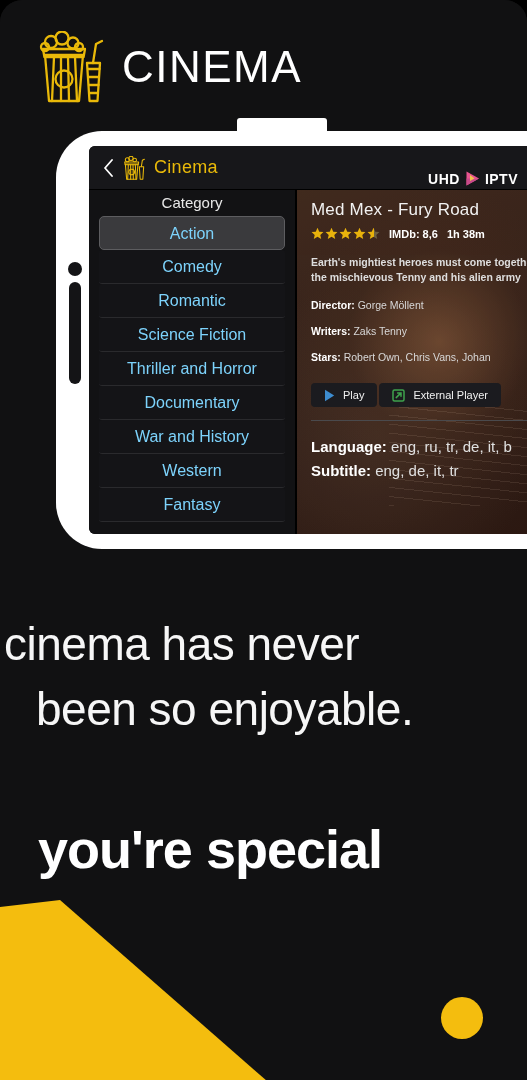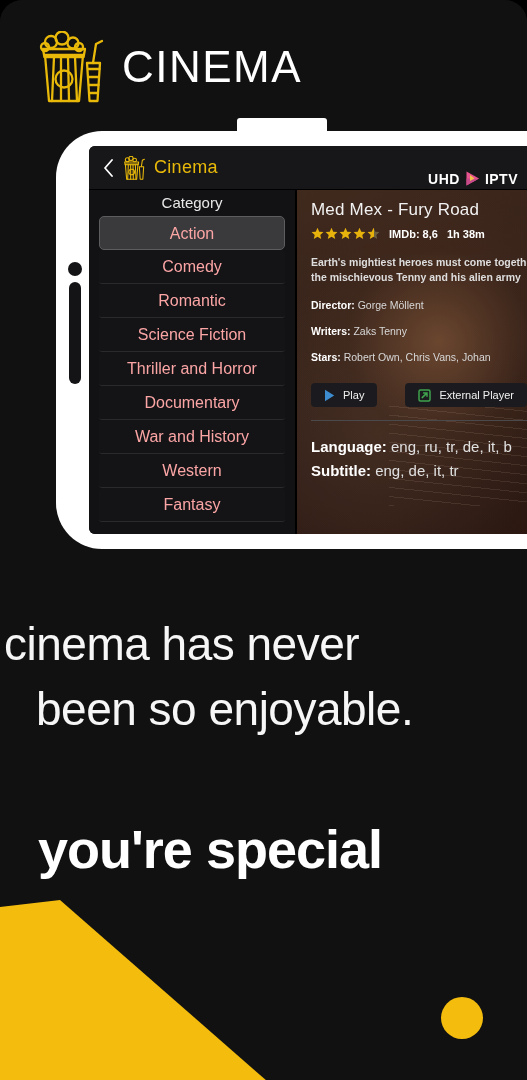--- a/index.html
+++ b/index.html
@@ -76,21 +76,21 @@
   .cat-col{
     width:208px; flex:none; background:#121214;
     border-right:2px solid #000;
     padding:0 10px;
   }
   .cat-head{
     color:#e8e8e8; font-size:15px; text-align:center; padding:4px 0 5px;
   }
   .cat-item{
     height:34px; line-height:34px; text-align:center;
-    color:#fca5a5; font-size:16px;
+    color:#7dd3fc; font-size:16px;
     background:#141417; border-bottom:1px solid #2a2a2d;
     border-radius:3px;
   }
   .cat-item.selected{
     background:#3a3a3d; border:1px solid #5d5d60; border-radius:5px;
   }
 
   .detail-col{
     flex:1; position:relative; background:#c2410c; overflow:hidden;
   }
@@ -120,21 +120,21 @@
   .imdb{ color:#ffffff; font-size:11px; font-weight:700; }
   .runtime{ color:#ffffff; font-size:11px; font-weight:700; }
 
   .synopsis{
     color:#dedede; font-size:10.5px; line-height:1.45; margin-top:15px;
     font-weight:700; white-space:nowrap;
   }
   .credit{ margin-top:14px; font-size:10.5px; color:#d8d8d8; white-space:nowrap; }
   .credit b{ color:#ffffff; font-weight:700; }
 
-  .btn-row{ display:flex; gap:10px; margin-top:20px;justify-content:space-between; }
+  .btn-row{ display:flex; gap:2px; margin-top:20px; }
   .btn{
     display:flex; align-items:center; gap:8px; height:24px; padding:0 13px;
     background:#1b1b1f; border-radius:4px; color:#f0f0f0; font-size:11px;
     white-space:nowrap;
   }
   .tri-blue{ width:11px; height:13px; flex:none; }
   .ext-icon{ width:13px; height:13px; flex:none; }
 
   .sep{
     height:1px; background:#4a4a4d; margin:13px 0 0 0; width:100%;

